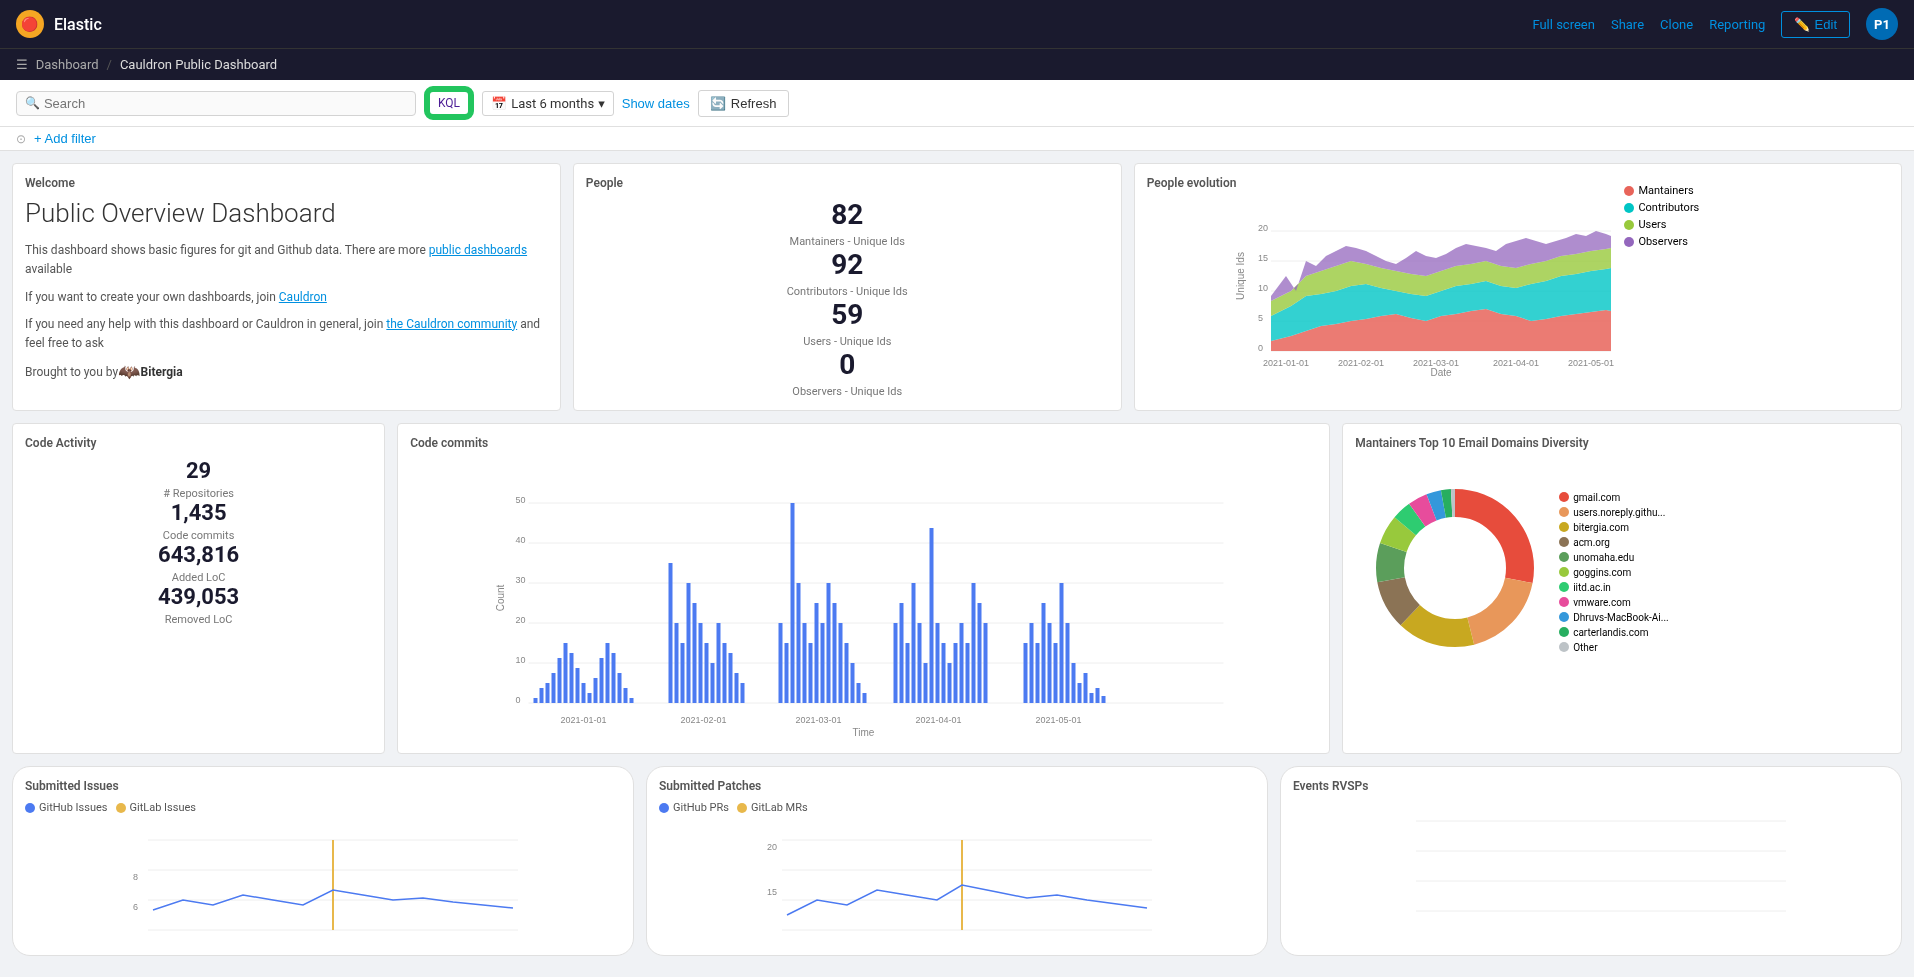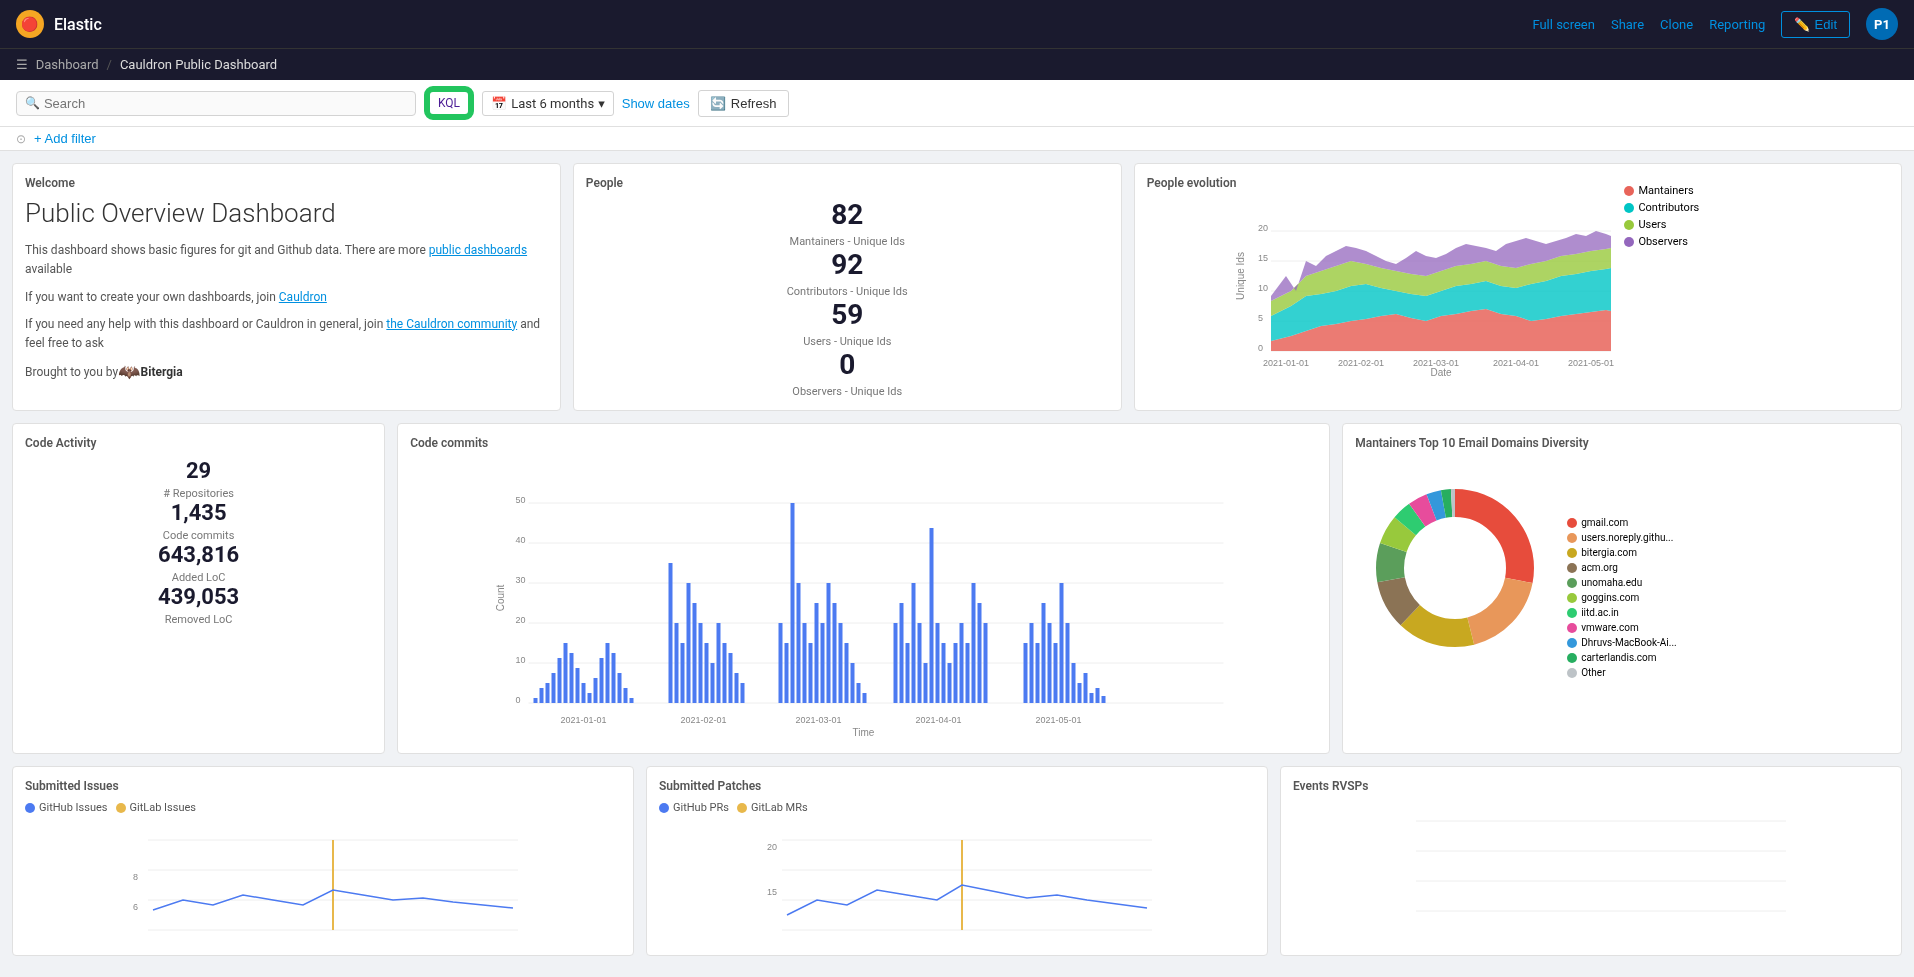--- a/index.html
+++ b/index.html
@@ -287,27 +287,28 @@
     }
     .stat-number-sm {
       font-size: 22px;
       font-weight: bold;
       color: #1a1a2e;
     }
 
     
     .donut-container {
       display: flex;
-      align-items: flex-end;
-      gap: 12px;
+      align-items: center;
+      gap: 4px;
     }
 
     
     .bottom-panel {
       min-height: 160px;
+      border-radius: 18px;
     }
     .bottom-chart-legend {
       display: flex;
       flex-wrap: wrap;
       gap: 8px;
       margin-bottom: 6px;
     }
     .bottom-legend-item {
       display: flex;
       align-items: center;

